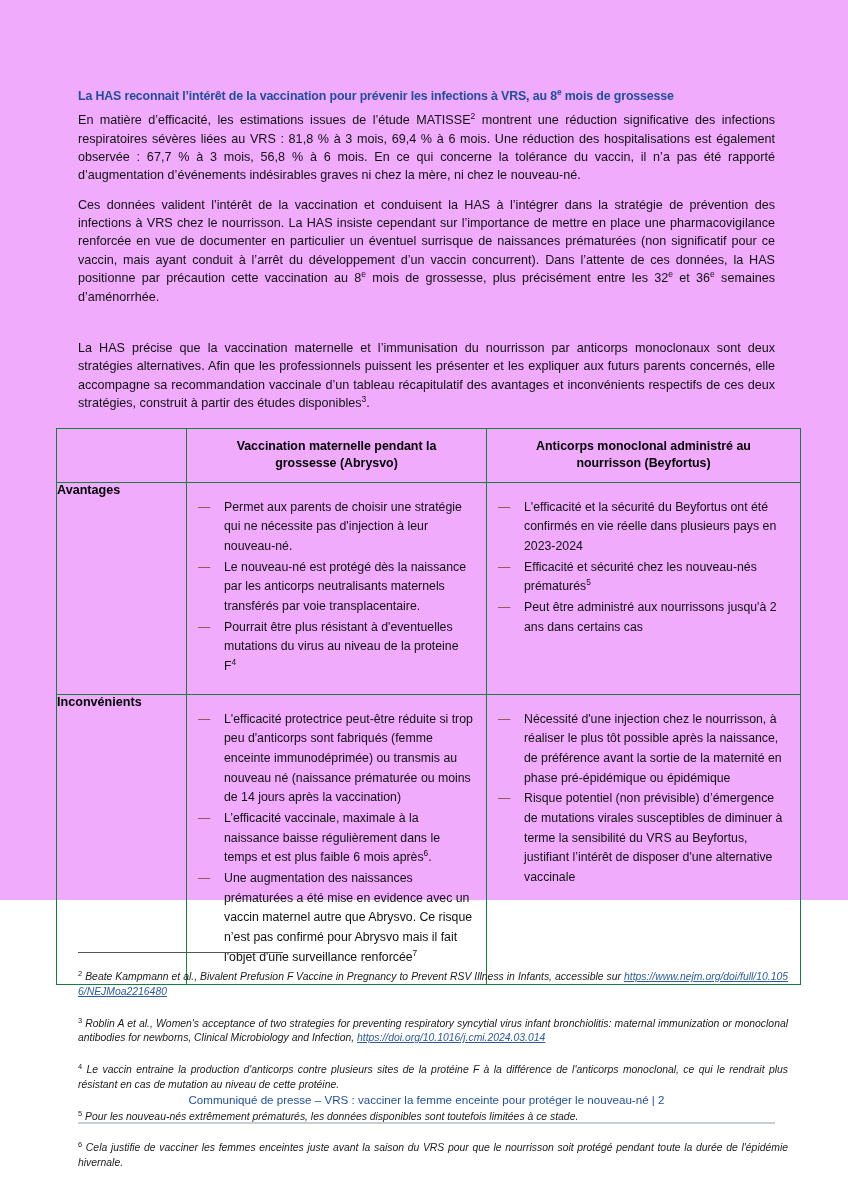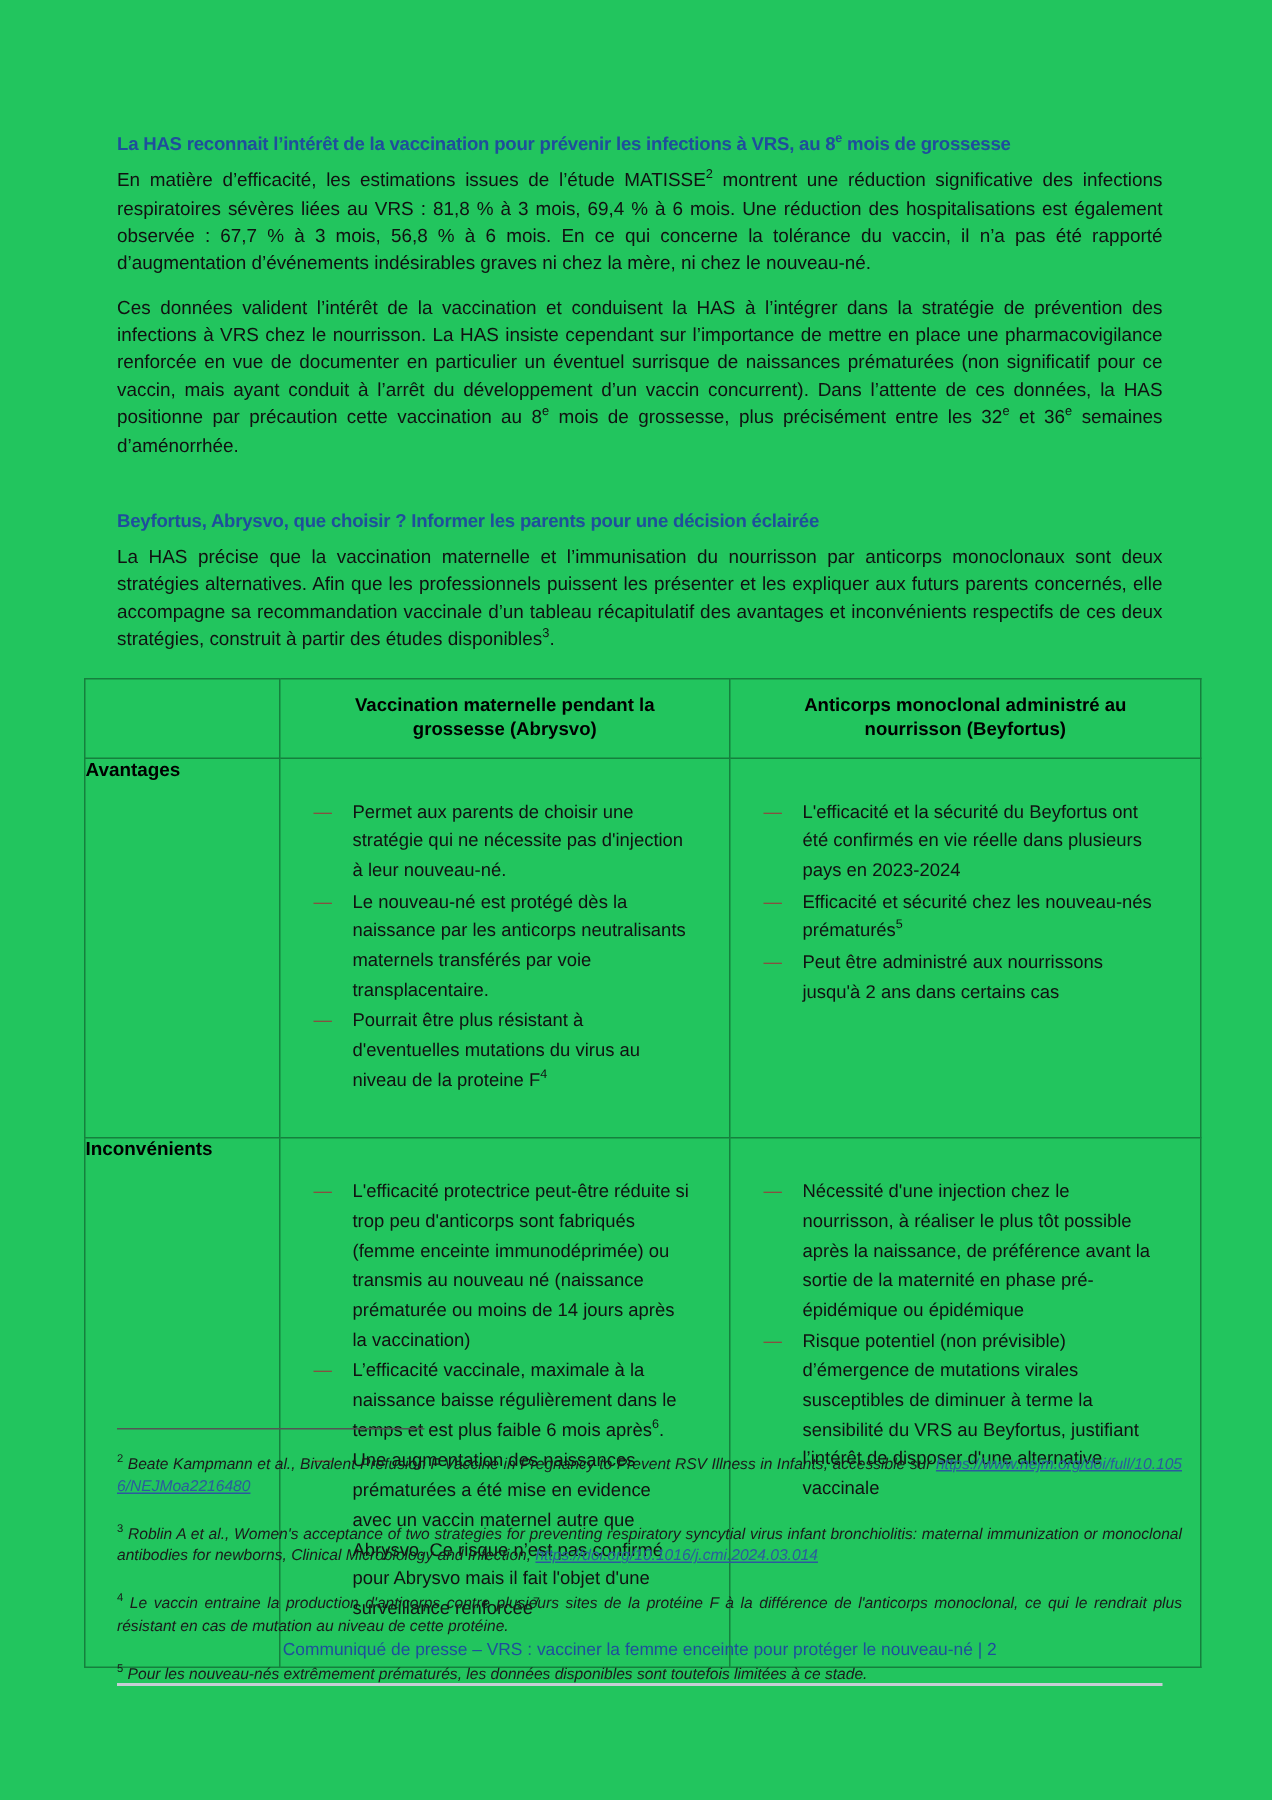--- a/index.html
+++ b/index.html
@@ -12,22 +12,22 @@
     height: 1200px;
     font-family: "Liberation Sans", sans-serif;
     color: #000000;
     position: relative;
     overflow: hidden;
   }
   .page {
     position: absolute;
     left: 0; top: 0;
     width: 848px;
-    height: 1200px;
-    background: #22c55e;
+    height: 900px;
+    background: #f0abfc;
     text-decoration: underline;
   }
   .content {
     position: absolute;
     left: 78px;
     top: 88px;
     width: 697px;
   }
   h2.section-heading {
     font-size: 12.4px;
@@ -80,21 +80,21 @@
     font-size: 12.6px;
     padding: 16px 6px 10px 14px;
     color: #000;
     white-space: nowrap;
   }
   .cell-body {
     padding: 14px 12px 16px 10px;
   }
   ul.dashlist {
     list-style: none;
-    margin: 12px;
+    margin: 1px;
     padding: 0;
   }
   ul.dashlist > li {
     position: relative;
     padding-left: 26px;
     font-size: 12.3px;
     line-height: 1.60;
     color: #111;
     margin: 0 0 1px 0;
   }
@@ -173,21 +173,20 @@
     <p class="body-para">
       <span>En matière d’efficacité, les estimations issues de l’étude MATISSE</span><sup>2</sup><span> montrent une réduction significative des infections respiratoires sévères liées au VRS : 81,8 % à 3 mois, 69,4 % à 6 mois. Une réduction des hospitalisations est également observée : 67,7 % à 3 mois, 56,8 % à 6 mois. En ce qui concerne la tolérance du vaccin, il n’a pas été rapporté d’augmentation d’événements indésirables graves ni chez la mère, ni chez le nouveau-né.</span>
     </p>
 
     <p class="body-para">
       <span>Ces données valident l’intérêt de la vaccination et conduisent la HAS à l’intégrer dans la stratégie de prévention des infections à VRS chez le nourrisson. La HAS insiste cependant sur l’importance de mettre en place une pharmacovigilance renforcée en vue de documenter en particulier un éventuel surrisque de naissances prématurées (non significatif pour ce vaccin, mais ayant conduit à l’arrêt du développement d’un vaccin concurrent). Dans l’attente de ces données, la HAS positionne par précaution cette vaccination au 8</span><sup>e</sup><span> mois de grossesse, plus précisément entre les 32</span><sup>e</sup><span> et 36</span><sup>e</sup><span> semaines d’aménorrhée.</span>
     </p>
 
     <div class="spacer-lg"></div>
 
-    <h2 class="section-heading">Beyfortus, Abrysvo, que choisir ? Informer les parents pour une décision éclairée</h2>
 
     <p class="body-para tight">
       <span>La HAS précise que la vaccination maternelle et l’immunisation du nourrisson par anticorps monoclonaux sont deux stratégies alternatives. Afin que les professionnels puissent les présenter et les expliquer aux futurs parents concernés, elle accompagne sa recommandation vaccinale d’un tableau récapitulatif des avantages et inconvénients respectifs de ces deux stratégies, construit à partir des études disponibles</span><sup>3</sup><span>.</span>
     </p>
 
     <table class="compare">
       <colgroup>
         <col class="c1">
           <col class="c2">
           <col class="c3">
@@ -268,19 +267,22 @@
     </p>
 
     <p class="fn">
       <sup>4</sup><span> Le vaccin entraine la production d'anticorps contre plusieurs sites de la protéine F à la différence de l'anticorps monoclonal, ce qui le rendrait plus résistant en cas de mutation au niveau de cette protéine.</span>
     </p>
 
     <p class="fn">
       <sup>5</sup><span> Pour les nouveau-nés extrêmement prématurés, les données disponibles sont toutefois limitées à ce stade.</span>
     </p>
 
+    <p class="fn">
+      <sup>6</sup><span> Cela justifie de vacciner les femmes enceintes juste avant la saison du VRS pour que le nourrisson soit protégé pendant toute la durée de l'épidémie hivernale.</span>
+    </p>
 
   </div>
 
   <div class="footer-rule"></div>
   <div class="footer-text">Communiqué de presse – VRS : vacciner la femme enceinte pour protéger le nouveau-né | 2</div>
 
 </div>
 
 </body></html>

